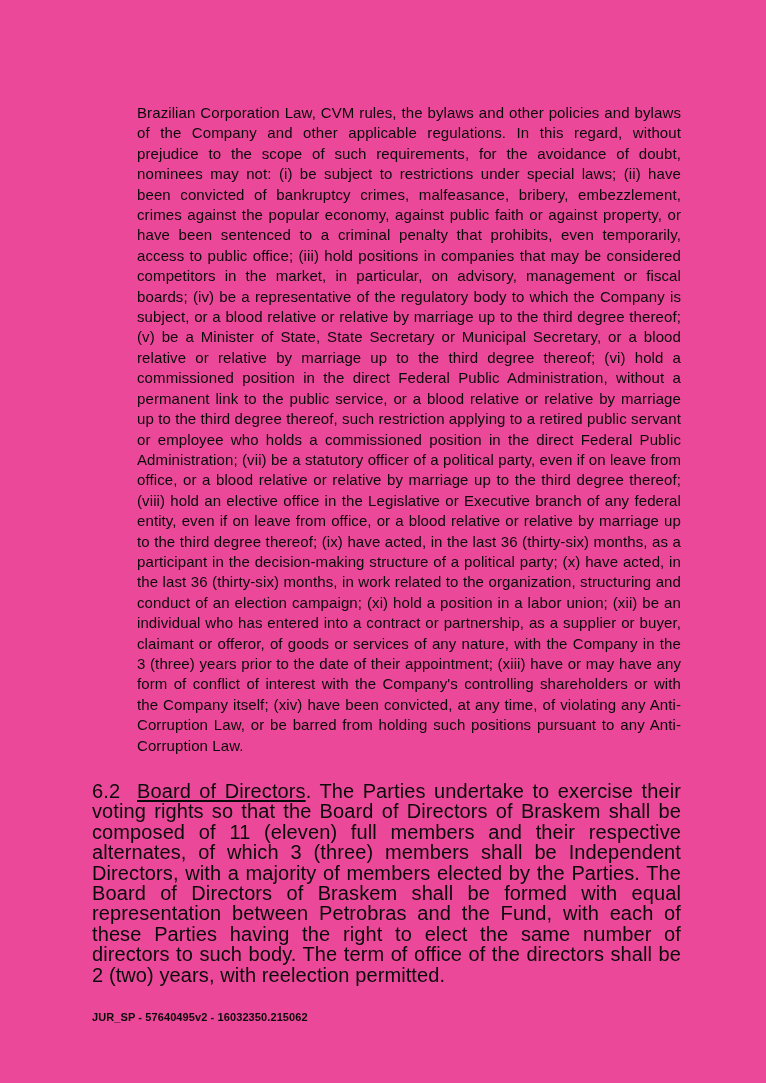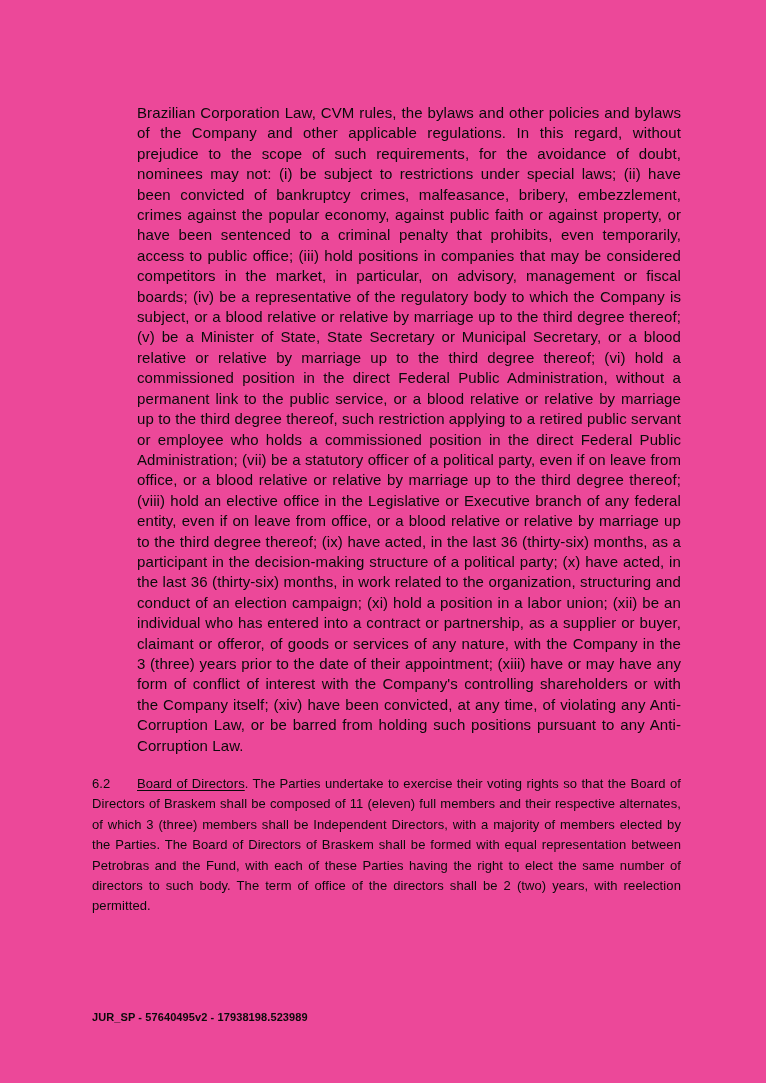--- a/index.html
+++ b/index.html
@@ -28,21 +28,21 @@
     font-size: 15px;
     line-height: 20.4px;
     text-align: justify;
     letter-spacing: 0.1px;
   }
   .para-section {
     position: absolute;
     left: 92px;
     top: 761px;
     width: 589px;
-    font-size: 13px;
+    font-size: 20px;
     line-height: 20.4px;
     text-align: justify;
     letter-spacing: 0.1px;
   }
   .sec-num {
     display: inline-block;
     width: 45px;
   }
   .sec-heading {
     text-decoration: underline;
@@ -60,15 +60,15 @@
 </style>
 </head>
 <body>
 
 <div class="page">
 
   <p class="para-indented">Brazilian Corporation Law, CVM rules, the bylaws and other policies and bylaws of the Company and other applicable regulations. In this regard, without prejudice to the scope of such requirements, for the avoidance of doubt, nominees may not: (i) be subject to restrictions under special laws; (ii) have been convicted of bankruptcy crimes, malfeasance, bribery, embezzlement, crimes against the popular economy, against public faith or against property, or have been sentenced to a criminal penalty that prohibits, even temporarily, access to public office; (iii) hold positions in companies that may be considered competitors in the market, in particular, on advisory, management or fiscal boards; (iv) be a representative of the regulatory body to which the Company is subject, or a blood relative or relative by marriage up to the third degree thereof; (v) be a Minister of State, State Secretary or Municipal Secretary, or a blood relative or relative by marriage up to the third degree thereof; (vi) hold a commissioned position in the direct Federal Public Administration, without a permanent link to the public service, or a blood relative or relative by marriage up to the third degree thereof, such restriction applying to a retired public servant or employee who holds a commissioned position in the direct Federal Public Administration; (vii) be a statutory officer of a political party, even if on leave from office, or a blood relative or relative by marriage up to the third degree thereof; (viii) hold an elective office in the Legislative or Executive branch of any federal entity, even if on leave from office, or a blood relative or relative by marriage up to the third degree thereof; (ix) have acted, in the last 36 (thirty-six) months, as a participant in the decision-making structure of a political party; (x) have acted, in the last 36 (thirty-six) months, in work related to the organization, structuring and conduct of an election campaign; (xi) hold a position in a labor union; (xii) be an individual who has entered into a contract or partnership, as a supplier or buyer, claimant or offeror, of goods or services of any nature, with the Company in the 3 (three) years prior to the date of their appointment; (xiii) have or may have any form of conflict of interest with the Company's controlling shareholders or with the Company itself; (xiv) have been convicted, at any time, of violating any Anti-Corruption Law, or be barred from holding such positions pursuant to any Anti-Corruption Law.</p>
 
   <p class="para-section"><span class="sec-num">6.2</span><span class="sec-heading">Board of Directors</span><span>. The Parties undertake to exercise their voting rights so that the Board of Directors of Braskem shall be composed of 11 (eleven) full members and their respective alternates, of which 3 (three) members shall be Independent Directors, with a majority of members elected by the Parties. The Board of Directors of Braskem shall be formed with equal representation between Petrobras and the Fund, with each of these Parties having the right to elect the same number of directors to such body. The term of office of the directors shall be 2 (two) years, with reelection permitted.</span></p>
 
-  <div class="doc-footer">JUR_SP - 57640495v2 - 17938198.523989</div>
+  <div class="doc-footer">JUR_SP - 57640495v2 - 16032350.215062</div>
 
 </div>
 
 </body></html>

